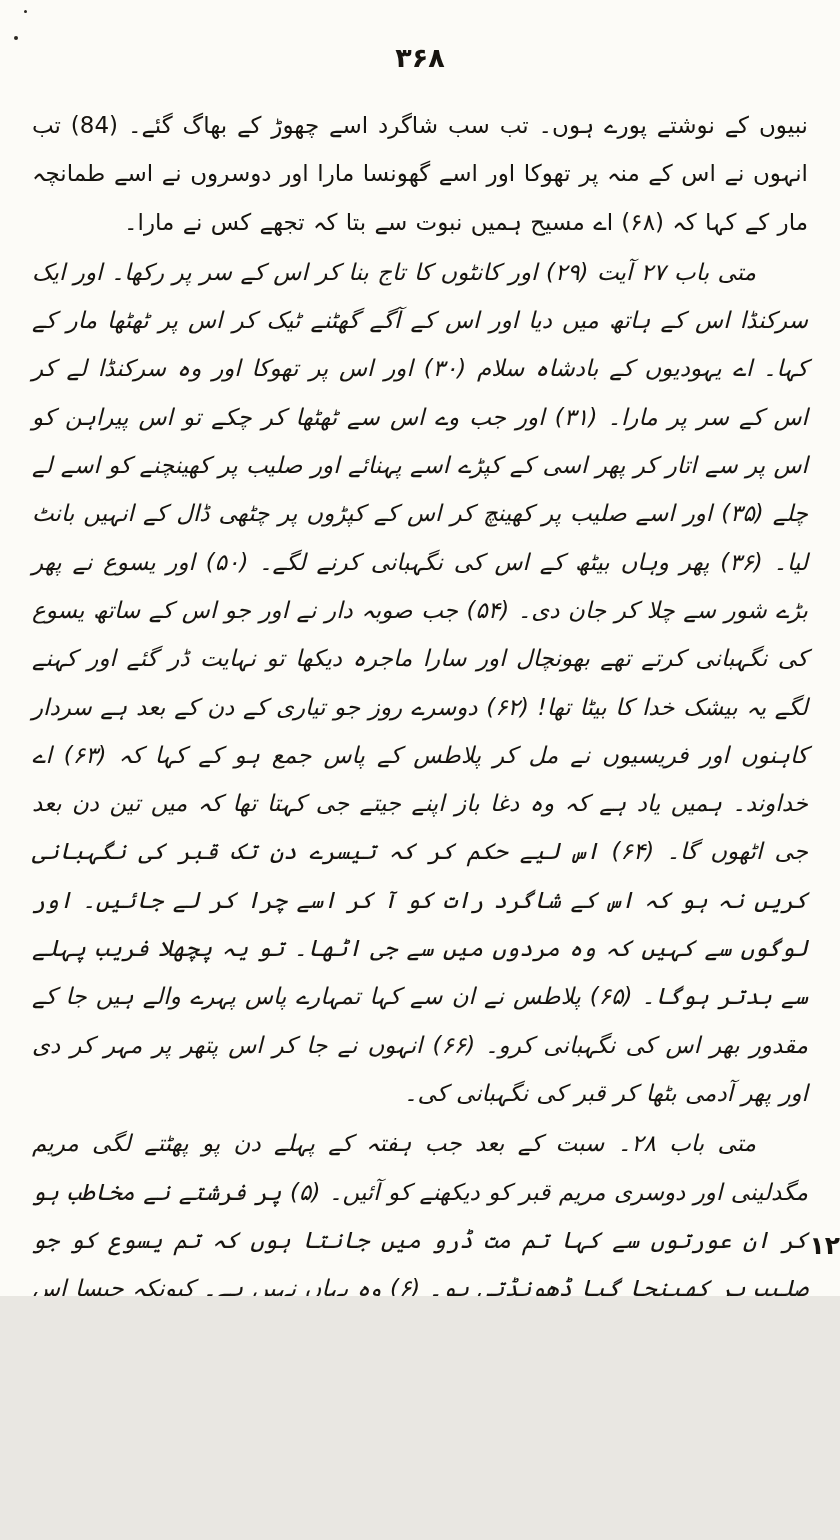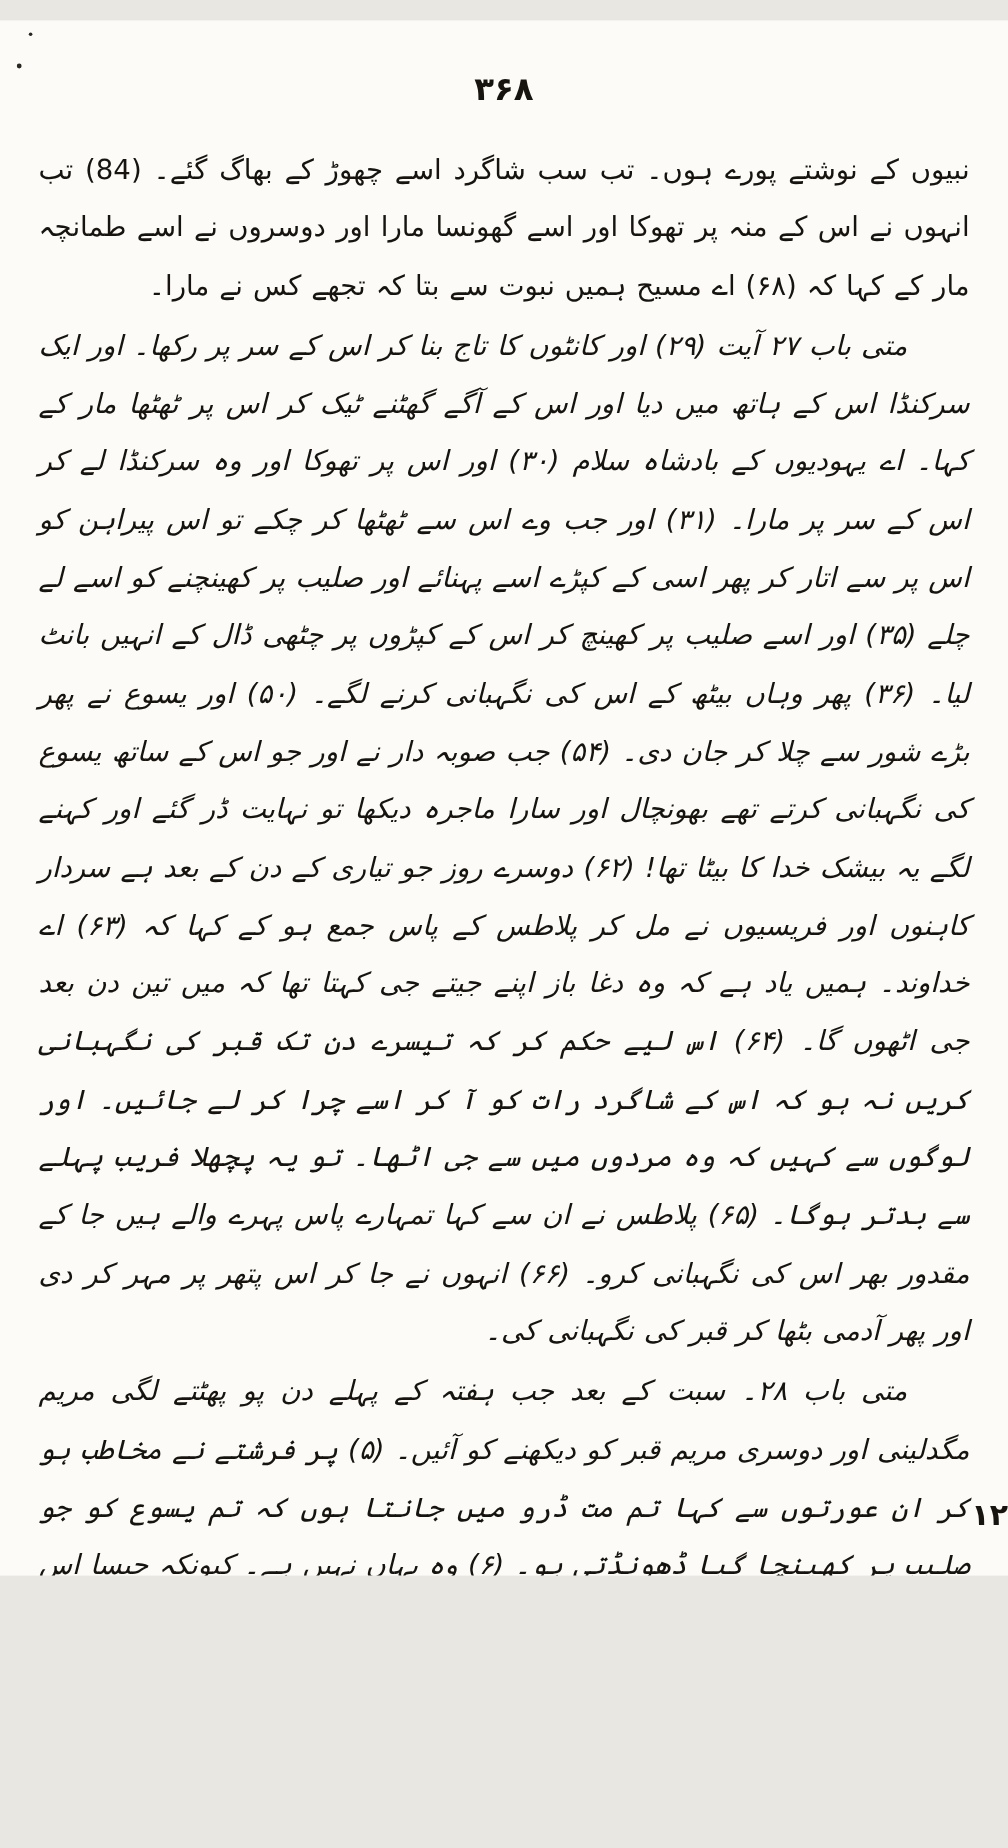--- a/index.html
+++ b/index.html
@@ -4,21 +4,21 @@
 <style>
   html, body {
     margin: 0;
     padding: 0;
     background: #e9e7e2;
   }
   .page {
     position: relative;
     width: 840px;
     height: 1296px;
-    margin: 17px auto;
+    margin: 0 auto;
     background: #fcfbf7;
     color: #17140f;
     font-family: "DejaVu Sans", sans-serif;
     overflow: hidden;
     box-sizing: border-box;
   }
   .page-number-top {
     padding-top: 42px;
     text-align: center;
     font-size: 27px;

